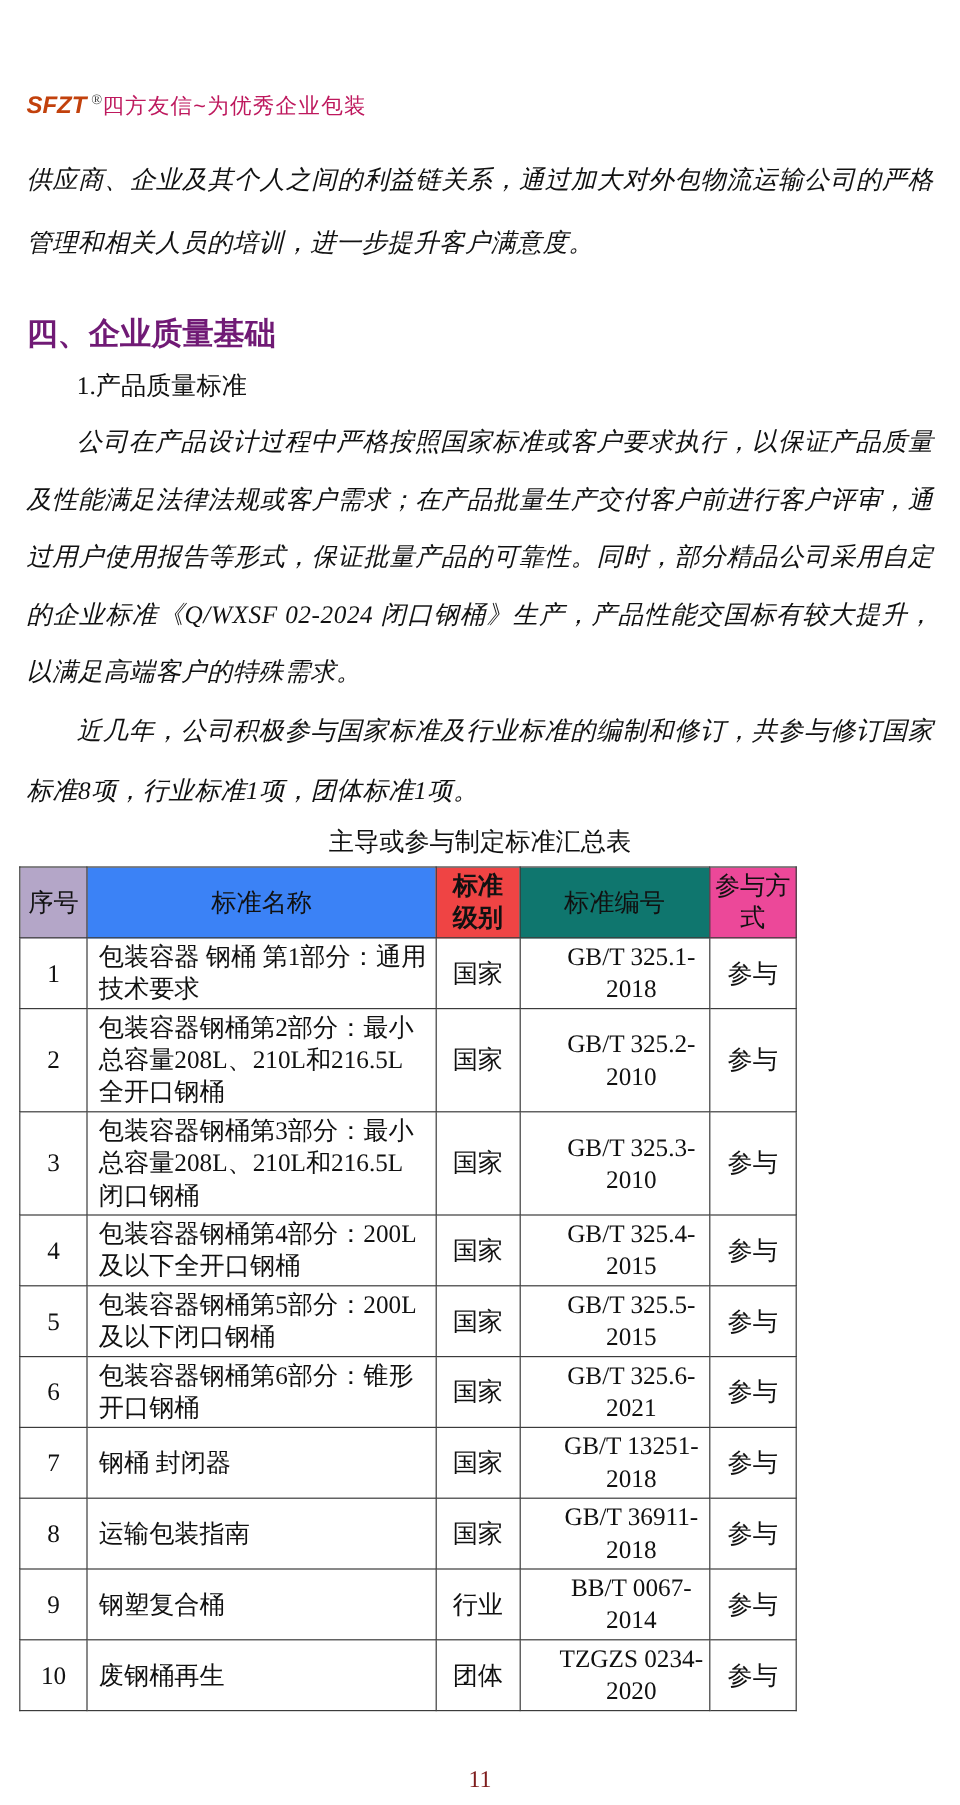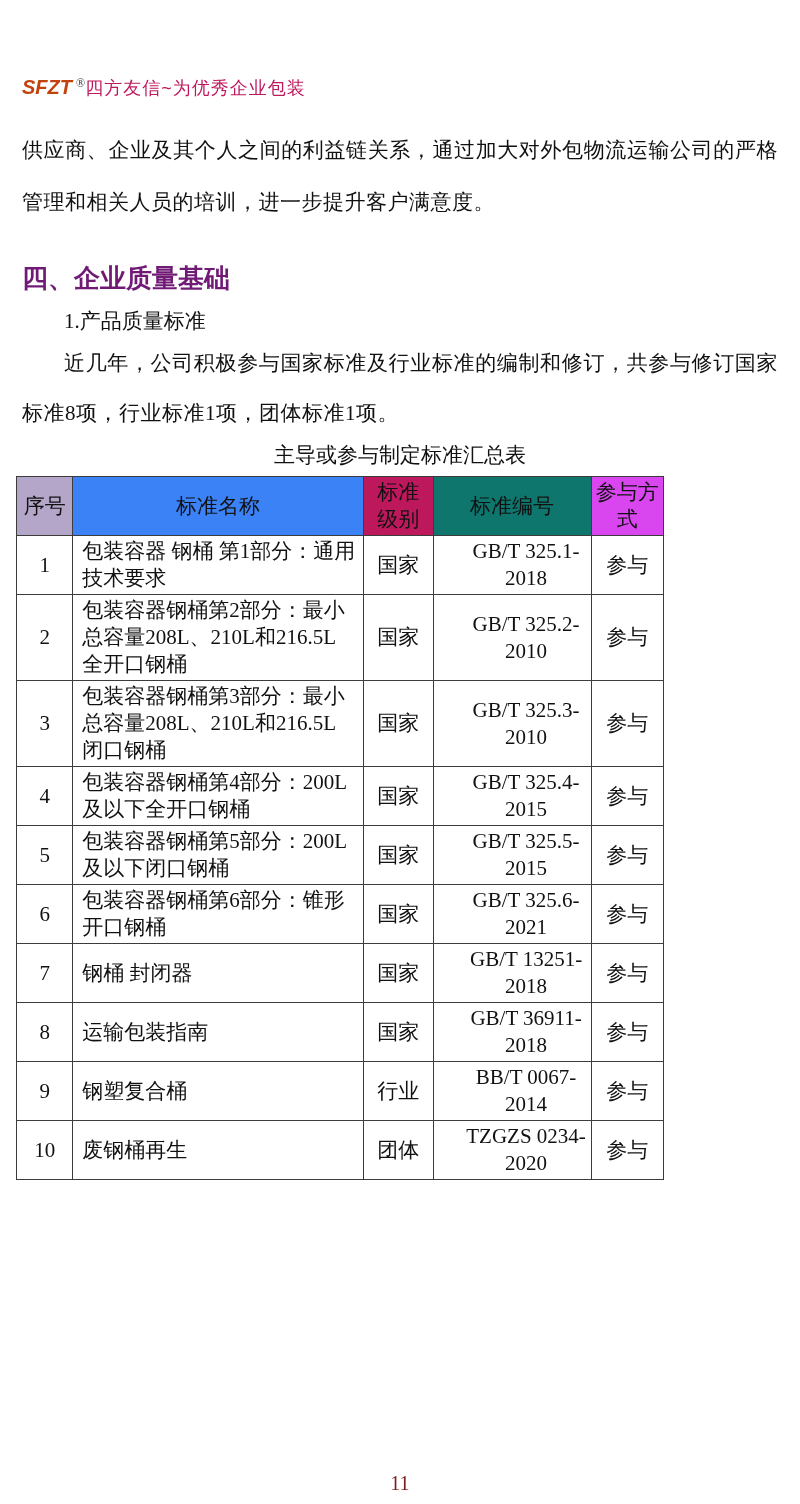--- a/index.html
+++ b/index.html
@@ -50,20 +50,21 @@
     color: #be185d;
     letter-spacing: 1px;
   }
   
   .body-par {
     margin: 0 6px;
     font-size: 21px;
     line-height: 52px;
     text-align: justify;
     letter-spacing: 0.5px;
+    font-style: italic;
   }
   .par-intro   { margin-top: 22px; }
   .par-indent  { text-indent: 2em; }
   .section-title {
     margin: 30px 0 0 6px;
     font-family: "Liberation Sans", "DejaVu Sans", sans-serif;
     font-size: 26px;
     font-weight: bold;
     color: #701a75;
     line-height: 40px;
@@ -135,40 +136,41 @@
   <div class="page-header">
     <span class="logo-sfzt">SFZT</span><span class="reg-mark">®</span><span class="tagline">四方友信~为优秀企业包装</span>
   </div>
 
   <p class="body-par par-intro">供应商、企业及其个人之间的利益链关系，通过加大对外包物流运输公司的严格管理和相关人员的培训，进一步提升客户满意度。</p>
 
   <h2 class="section-title">四、企业质量基础</h2>
 
   <p class="subsection-title">1.产品质量标准</p>
 
+  <p class="body-par par-indent par-quality">公司在产品设计过程中严格按照国家标准或客户要求执行，以保证产品质量及性能满足法律法规或客户需求；在产品批量生产交付客户前进行客户评审，通过用户使用报告等形式，保证批量产品的可靠性。同时，部分精品公司采用自定的企业标准《Q/WXSF 02-2024 闭口钢桶》生产，产品性能交国标有较大提升，以满足高端客户的特殊需求。</p>
 
   <p class="body-par par-indent par-standards">近几年，公司积极参与国家标准及行业标准的编制和修订，共参与修订国家标准8项，行业标准1项，团体标准1项。</p>
 
   <div class="table-caption">主导或参与制定标准汇总表</div>
 
   <table class="standards-table">
     <colgroup>
       <col style="width:8.7%">
       <col style="width:44.9%">
       <col style="width:10.8%">
       <col style="width:24.4%">
       <col style="width:11.2%">
     </colgroup>
     <thead>
       <tr>
         <th style="background: rgb(180, 166, 200);">序号</th>
         <th style="background: #3b82f6;">标准名称</th>
-        <th style="background: #be185d;">标准级别</th>
+        <th style="background: #ef4444; font-weight: bold;">标准级别</th>
         <th style="background: #0f766e;">标准编号</th>
-        <th style="background: #d946ef;">参与方式</th>
+        <th style="background: #ec4899;">参与方式</th>
       </tr>
     </thead>
     <tbody>
         <tr>
           <td class="col0">1</td>
           <td class="col1">包装容器 钢桶 第1部分：通用技术要求</td>
           <td class="col2">国家</td>
           <td class="col3">GB/T 325.1-2018</td>
           <td class="col4">参与</td>
         </tr>

